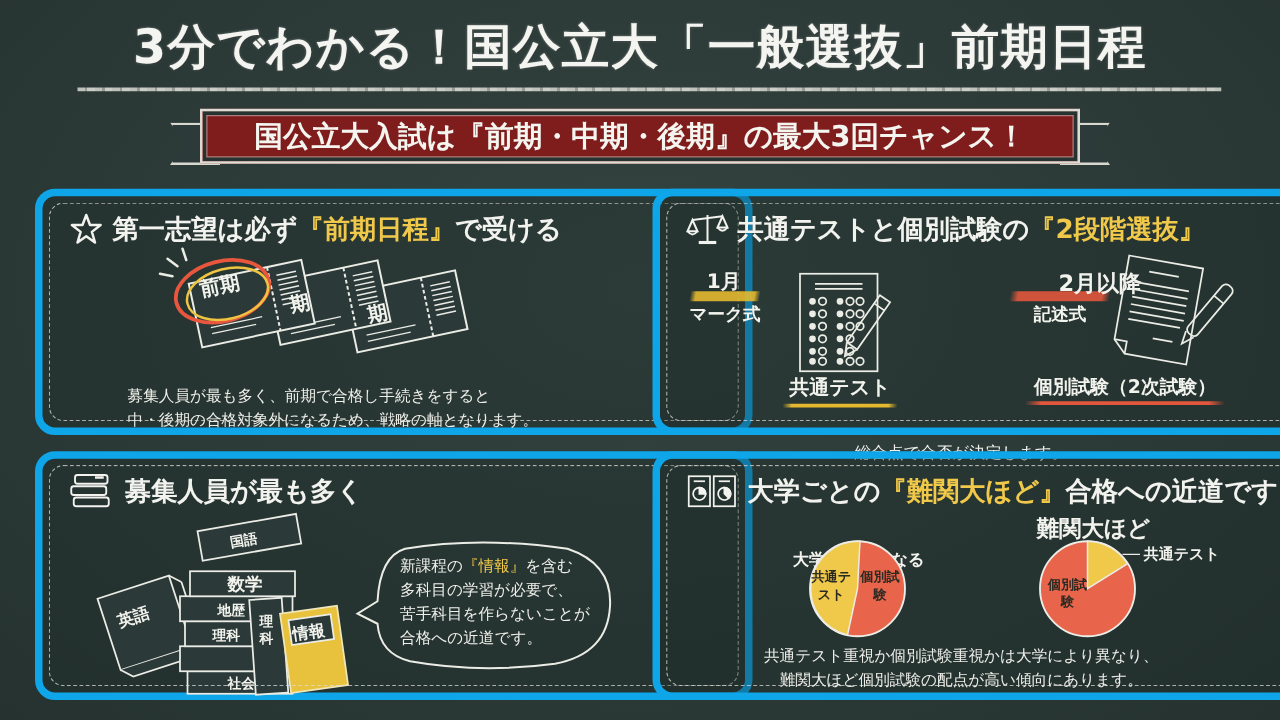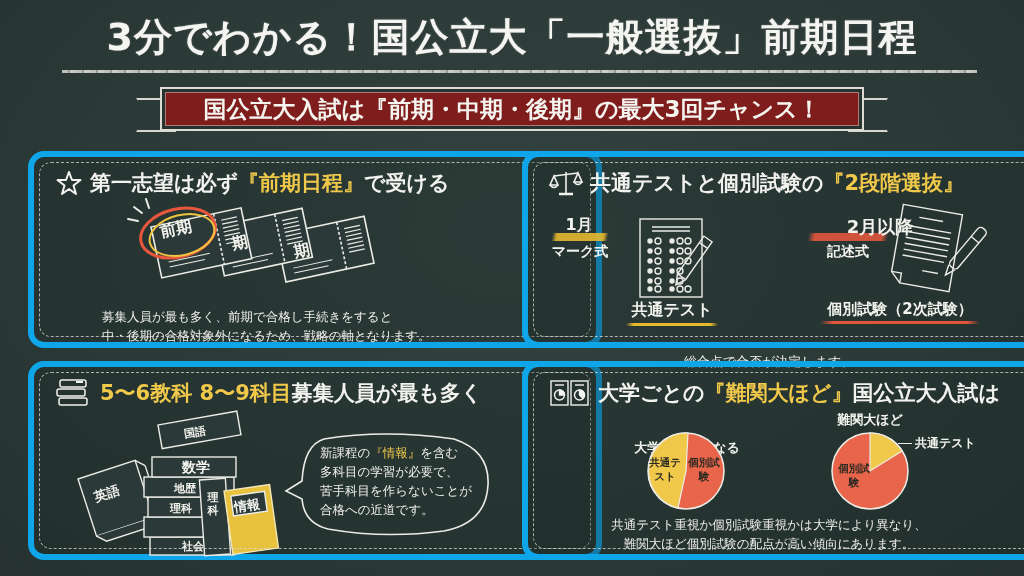--- a/index.html
+++ b/index.html
@@ -263,21 +263,20 @@
 <div class="panel" id="p3">
   <div class="ph">
     <span class="icon">
       <svg width="36" height="28" viewBox="0 0 36 28" fill="none" stroke="#f2f2ee" stroke-width="1.5">
         <rect x="4" y="1" width="26" height="7" rx="2"></rect>
           <rect x="1" y="10" width="28" height="7" rx="2"></rect>
           <rect x="3" y="19" width="28" height="7" rx="2"></rect>
         <line x1="20" y1="3" x2="27" y2="3" stroke-width="2"></line>
       </svg>
     </span>
-    <span class="hl">5〜6教科 8〜9科目</span>
     <span>募集人員が最も多く</span>
   </div>
 
   <div style="position:absolute;left:40px;top:50px;width:220px;height:140px;">
     <svg width="220" height="140" viewBox="0 0 220 140" fill="#2b3a38" stroke="#ecece6" stroke-width="1.4">
       <g transform="translate(4,62) rotate(-18)">
         <rect x="0" y="0" width="60" height="60"></rect>
           <path d="M0 60 L8 68 L68 68 L60 60"></path>
           <line x1="60" y1="0" x2="68" y2="8"></line>
           <line x1="68" y1="8" x2="68" y2="68"></line>
@@ -328,34 +327,34 @@
         <line x1="5" y1="5" x2="14" y2="5"></line>
           <line x1="25" y1="5" x2="34" y2="5"></line>
         <circle cx="9.5" cy="15" r="5"></circle>
           <path d="M9.5 15 L9.5 10 A5 5 0 0 1 14.5 15 Z" fill="#f2f2ee"></path>
         <circle cx="29.5" cy="15" r="5"></circle>
           <path d="M29.5 15 L29.5 10 A5 5 0 0 1 33 18.5 Z" fill="#f2f2ee"></path>
       </svg>
     </span>
     <span>大学ごとの</span>
     <span class="hl">『難関大ほど』</span>
-    <span>国公立大入試は</span>
+    <span>合格への近道です</span>
   </div>
 
   <div class="lbl" style="left:94px;top:44px;width:130px;font-size:13px;margin-top:28px;">大学により異なる</div>
   <div style="position:absolute;left:118px;top:64px;width:80px;height:80px;">
     <svg width="80" height="80" viewBox="-40 -40 80 80">
       <circle r="38" fill="#e8644a" stroke="#ecece6" stroke-width="1.5"></circle>
       <path d="M0 0 L2 -38 A38 38 0 0 0 -8 37 Z" fill="#f0c84a" stroke="#ecece6" stroke-width="1.2"></path>
     </svg>
     <div class="lbl" style="left:2px;top:24px;width:34px;font-size:10.5px;line-height:14px;color:#2a2a22;">共通テスト</div>
     <div class="lbl" style="left:42px;top:24px;width:32px;font-size:10.5px;line-height:14px;color:#2a2a22;">個別試験</div>
   </div>
 
-  <div class="lbl" style="left:292px;top:44px;width:100px;font-size:13px;">難関大ほど</div>
+  <div class="lbl" style="left:292px;top:44px;width:100px;font-size:18px;text-align:right;">難関大ほど</div>
   <div style="position:absolute;left:302px;top:64px;width:80px;height:80px;">
     <svg width="80" height="80" viewBox="-40 -40 80 80">
       <circle r="38" fill="#e8644a" stroke="#ecece6" stroke-width="1.5"></circle>
       <path d="M0 0 L0 -38 A38 38 0 0 1 32 -20 Z" fill="#f0c84a" stroke="#ecece6" stroke-width="1.2"></path>
     </svg>
     <div class="lbl" style="left:8px;top:30px;width:32px;font-size:10.5px;line-height:14px;color:#2a2a22;">個別試験</div>
   </div>
   <div style="position:absolute;left:370px;top:68px;display:flex;align-items:center;">
     <span style="display:inline-block;width:14px;height:1.5px;background:#ecece6;margin-right:3px;"></span>
     <span class="lbl" style="position:relative;font-size:12px;">共通テスト</span>

